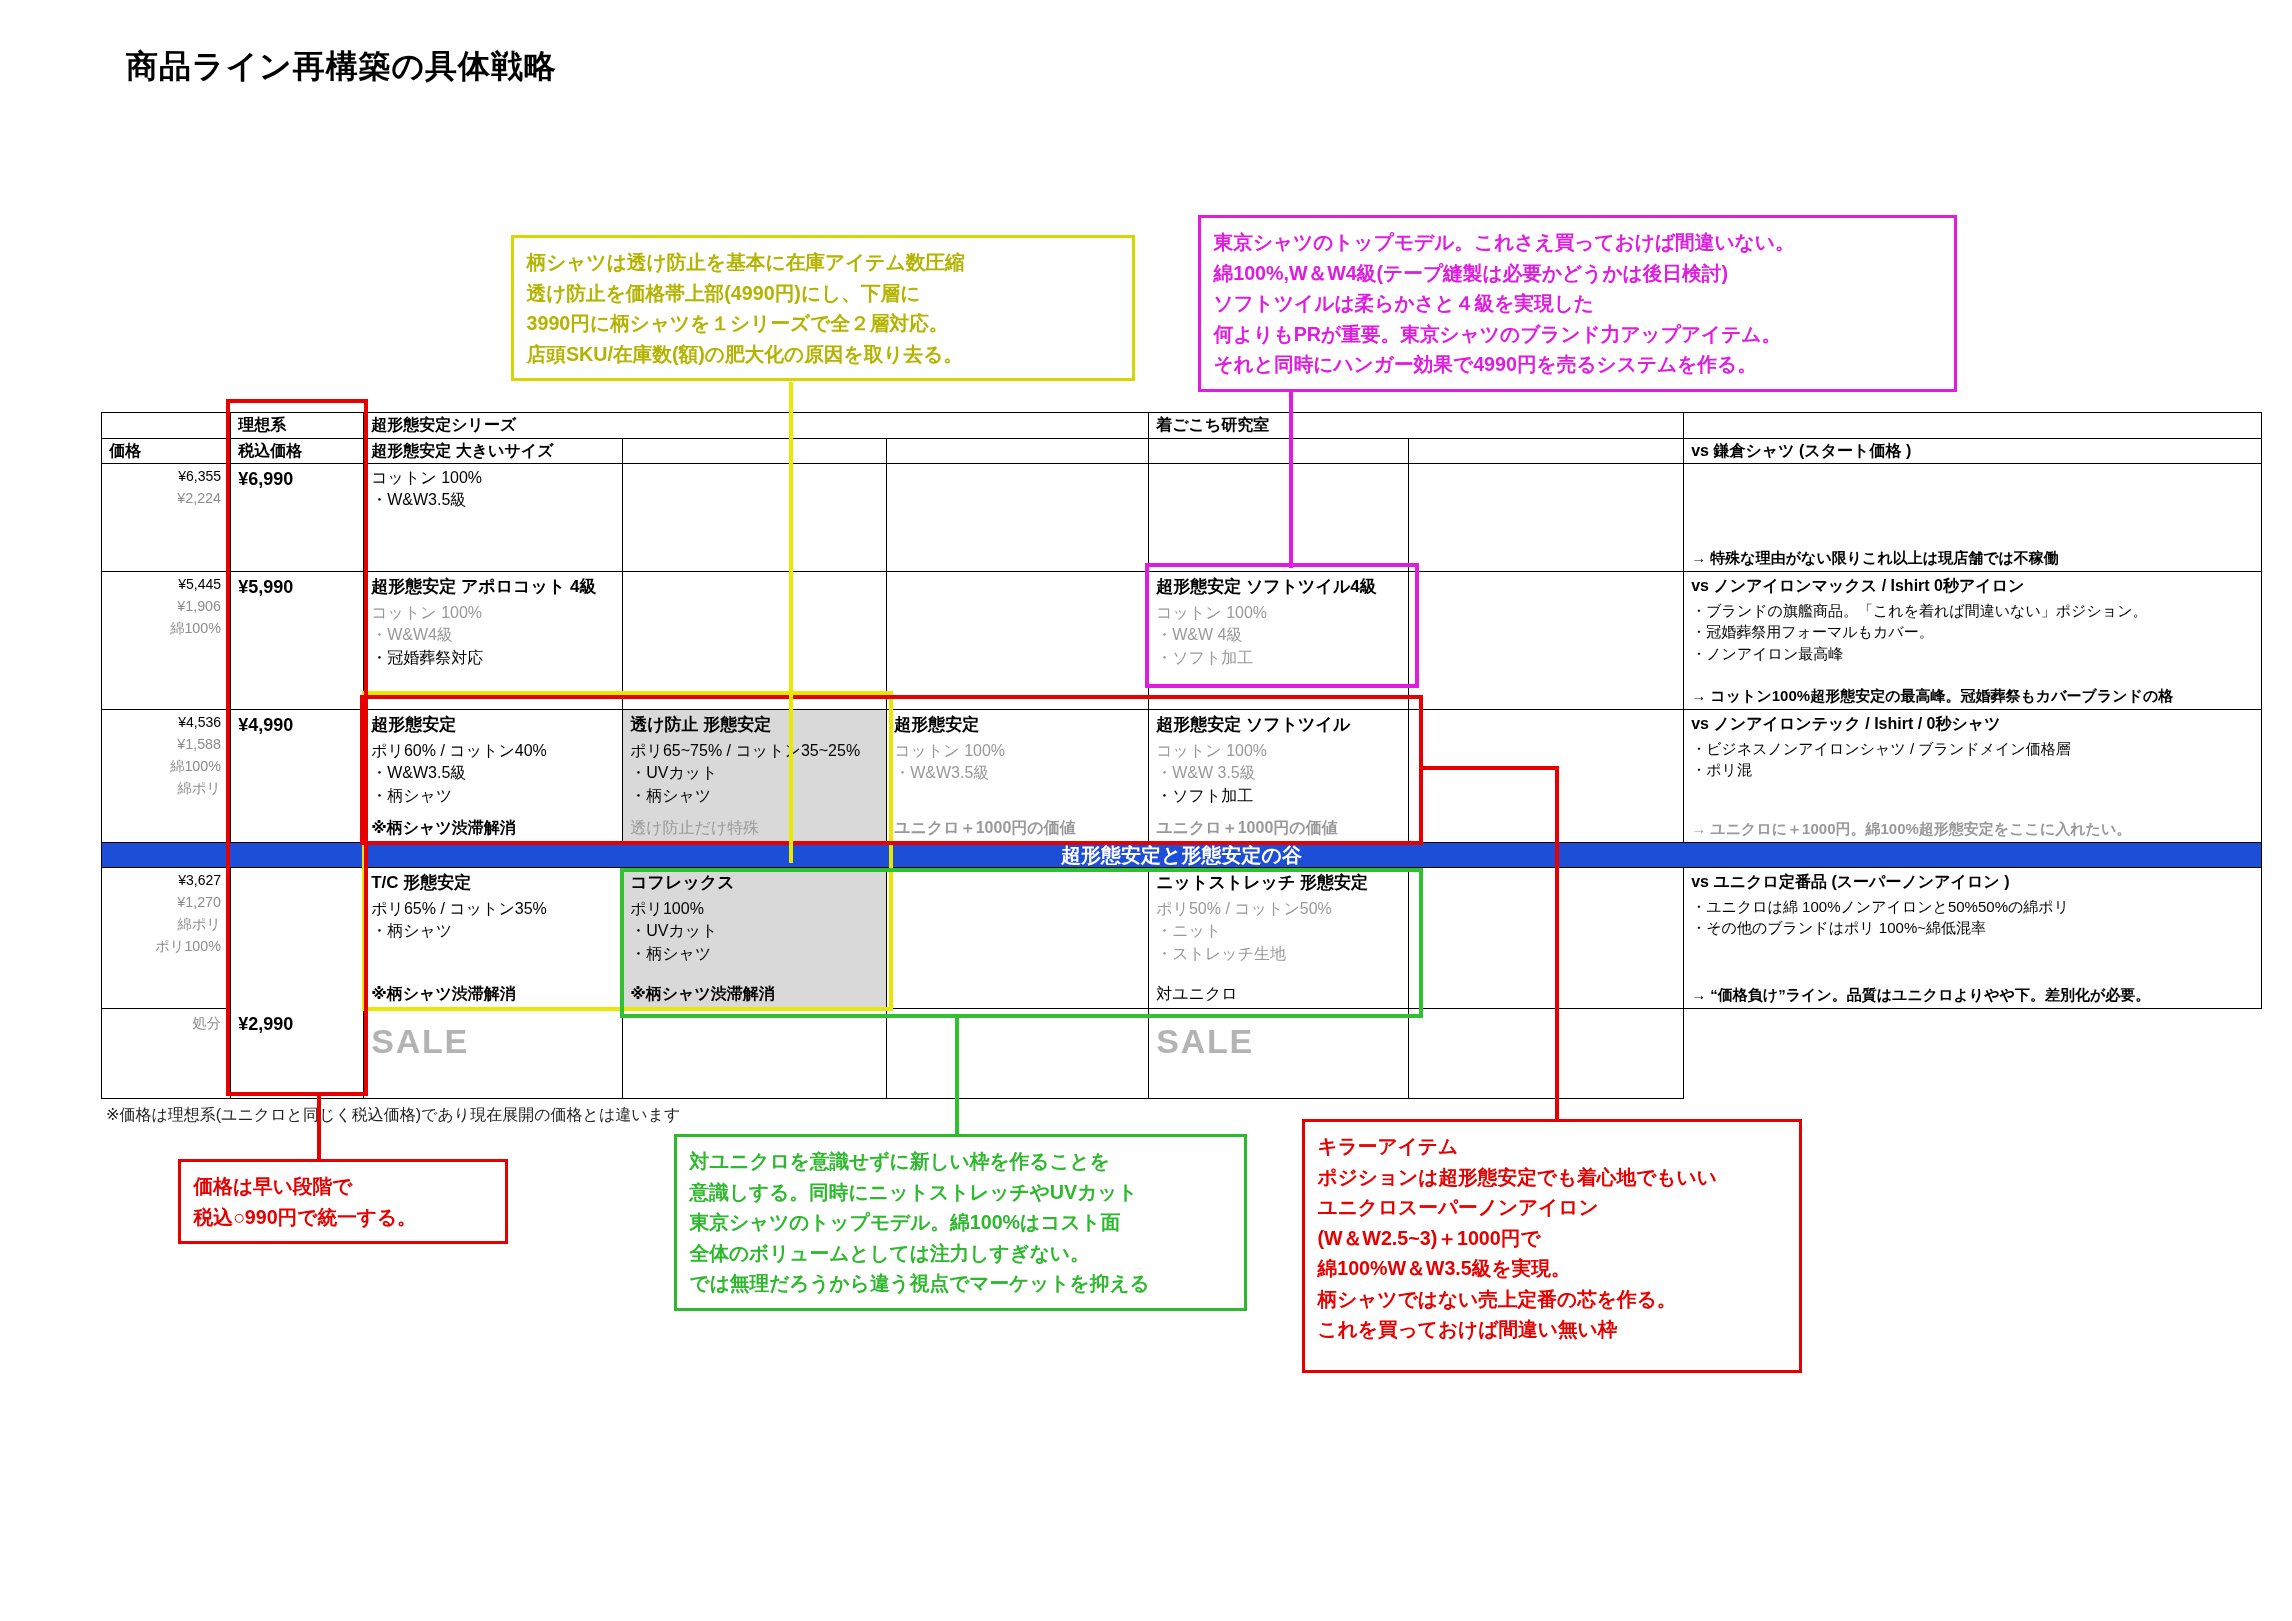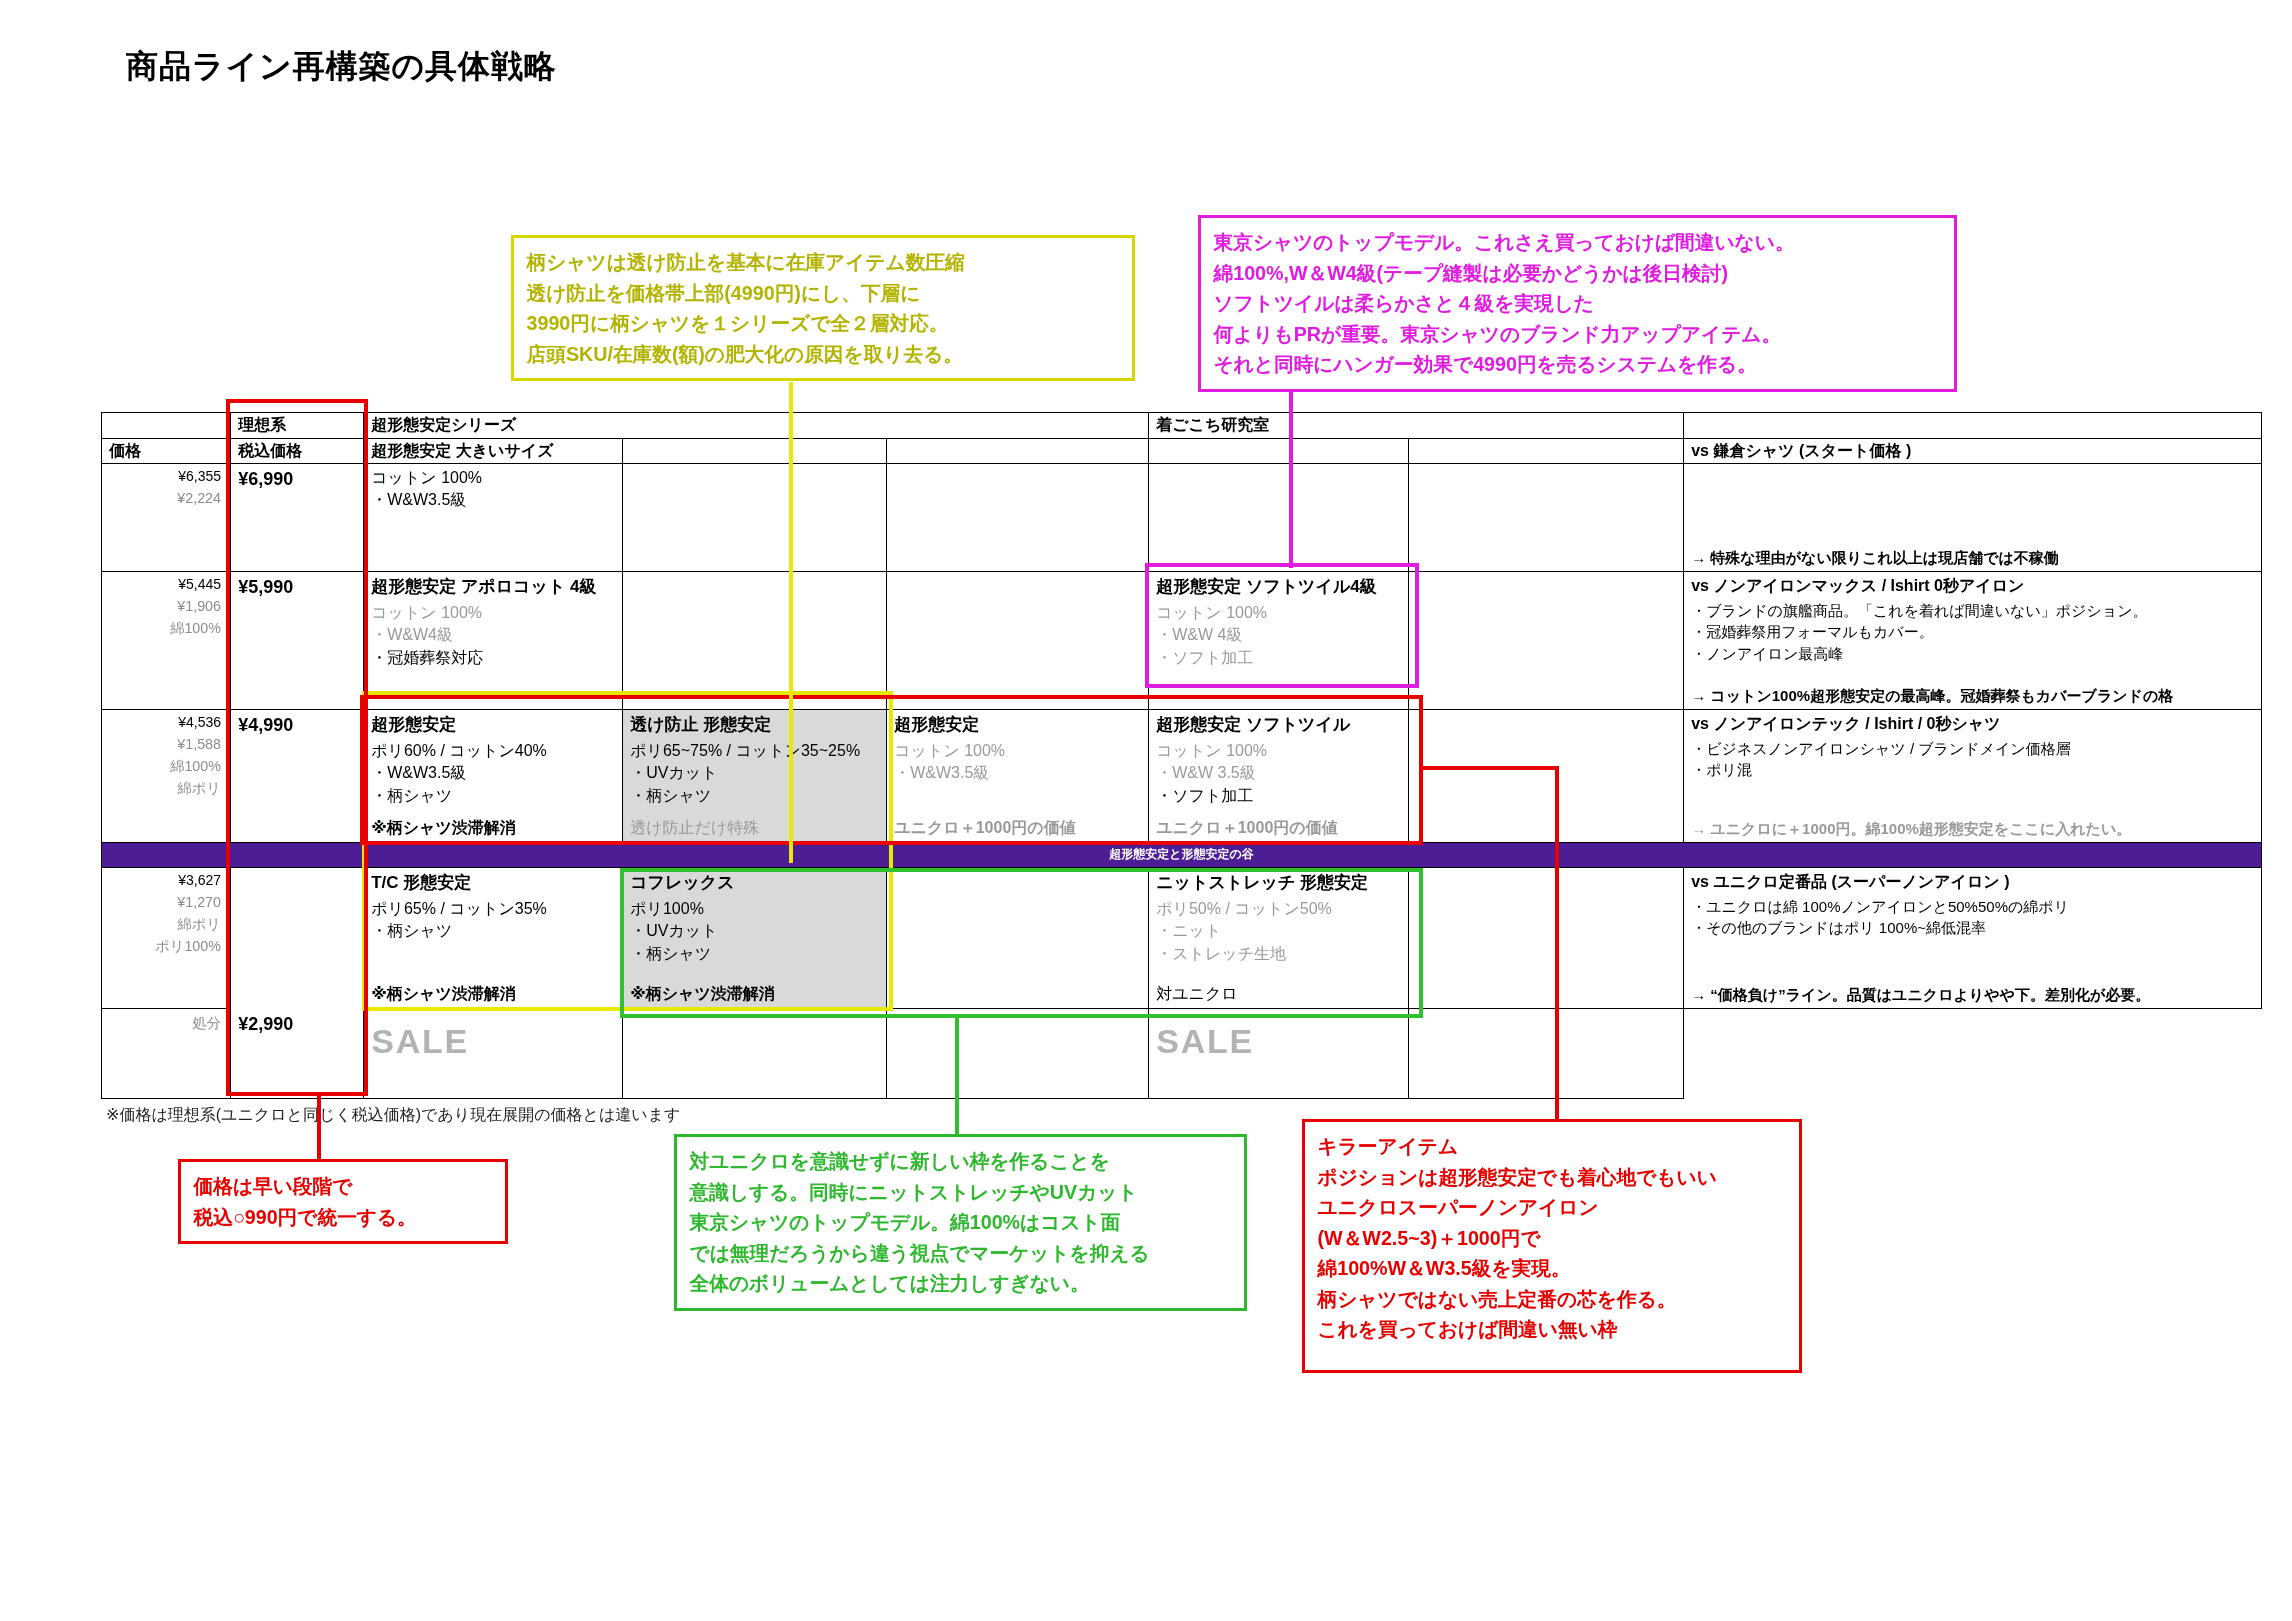--- a/index.html
+++ b/index.html
@@ -32,21 +32,21 @@
   .bottom{margin-top:auto;}
   .price-cell{align-items:flex-end;padding-right:9px;}
   .p-main{font-size:14px;text-align:right;}
   .p-sub{font-size:14.3px;color:#8c8c8c;text-align:right;line-height:1.55;}
   .tax-cell{align-items:flex-start;padding-right:0;}
   .tax-v{font-size:18px;font-weight:bold;text-align:right;}
   .vs-cell .line{font-size:15px;white-space:nowrap;}
   .vs-cell .t{font-size:16px;}
   .sale{font-size:34px;font-weight:bold;color:#b3b3b3;letter-spacing:1.8px;margin-top:5.4px;}
   .band{
-    background:#4c1d95;color:#fff;font-weight:bold;font-size:12px;
+    background:#1d4ed8;color:#fff;font-weight:bold;font-size:20px;
     align-items:center;justify-content:center;display:flex;flex-direction:row;
   }
 
   
   .ov{position:absolute;box-sizing:border-box;pointer-events:none;background:transparent;}
   #ov-red-col{left:226px;top:399px;width:142px;height:697px;border:4.5px solid #e60000;}
   #ov-yellow{left:362px;top:691px;width:531px;height:320px;border:4.5px solid #e8e800;}
   #ov-red-row{left:360px;top:695px;width:1063px;height:150px;border:4.5px solid #e60000;}
   #ov-magenta{left:1145px;top:563px;width:274px;height:125px;border:4.5px solid #e01ce0;}
   #ov-green{left:620px;top:868px;width:803px;height:150px;border:4.5px solid #30c030;}
@@ -274,22 +274,22 @@
 
   <div class="note" id="note-red-left">
     <div>価格は早い段階で</div>
     <div>税込○990円で統一する。</div>
   </div>
 
   <div class="note" id="note-green">
     <div>対ユニクロを意識せずに新しい枠を作ることを</div>
     <div>意識しする。同時にニットストレッチやUVカット</div>
     <div>東京シャツのトップモデル。綿100%はコスト面</div>
+    <div>全体のボリュームとしては注力しすぎない。</div>
     <div>では無理だろうから違う視点でマーケットを抑える</div>
-    <div>全体のボリュームとしては注力しすぎない。</div>
   </div>
 
   <div class="note" id="note-red-right">
     <div>キラーアイテム</div>
     <div>ポジションは超形態安定でも着心地でもいい</div>
     <div>ユニクロスーパーノンアイロン</div>
     <div>(W＆W2.5~3)＋1000円で</div>
     <div>綿100%W＆W3.5級を実現。</div>
     <div>柄シャツではない売上定番の芯を作る。</div>
     <div>これを買っておけば間違い無い枠</div>

